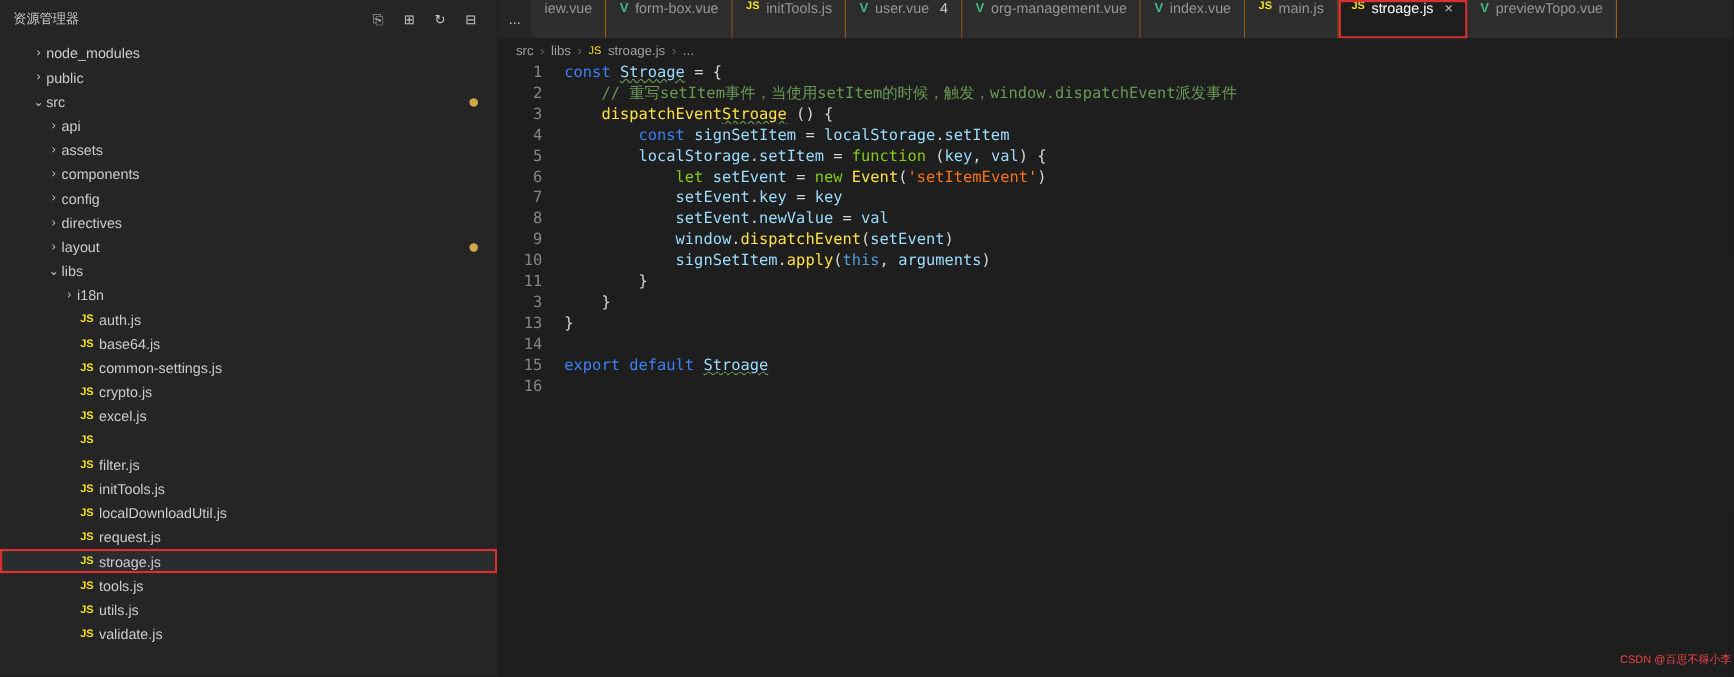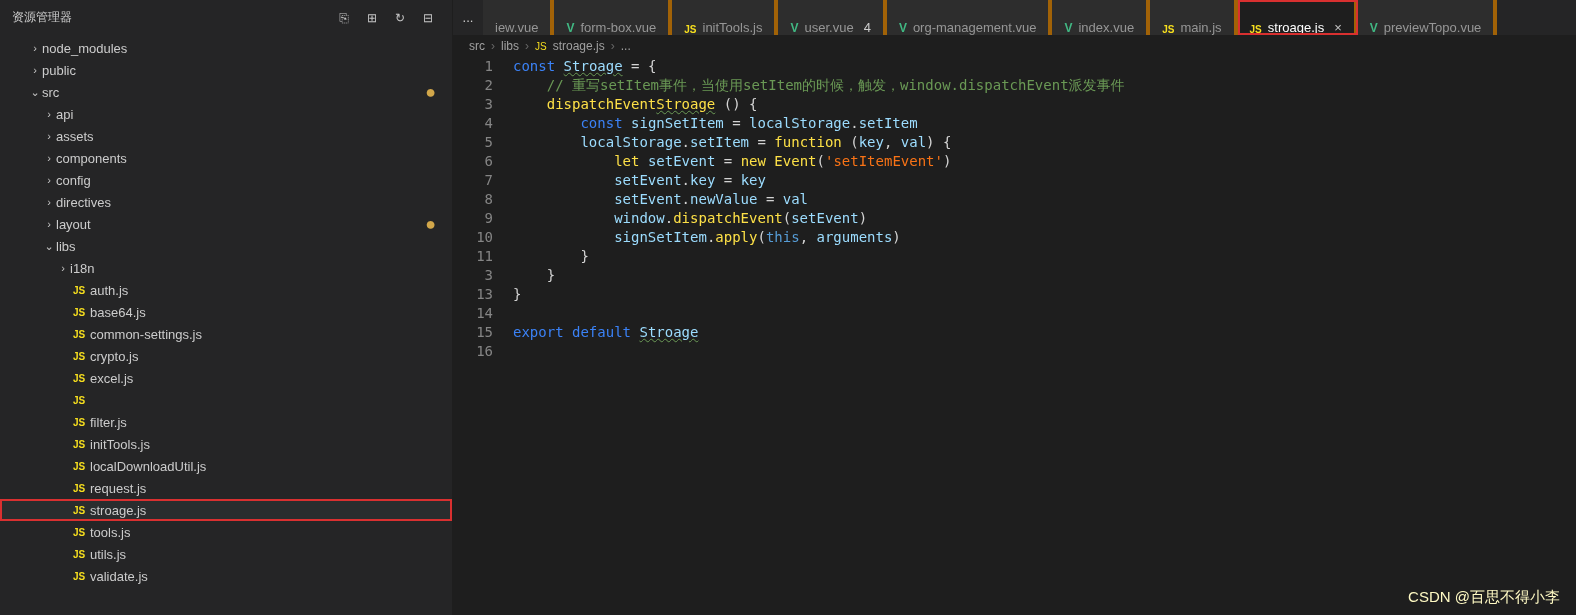--- a/index.html
+++ b/index.html
@@ -61,25 +61,25 @@
 .tabs {
   display: flex;
   align-items: center;
   height: 35px;
   background: #252526;
   overflow: hidden;
 }
 .tab-more { width: 30px; text-align: center; color: #cccccc; }
 .tab {
   display: flex;
-  align-items: flex-end;
+  align-items: flex-start;
   padding: 0 12px;
   height: 35px;
   background: #2d2d2d;
-  border-right: 4px solid #a16207;
+  border-right: 1px solid #a16207;
   cursor: pointer;
   gap: 6px;
   font-size: 13px;
   color: #969696;
 }
 .tab.active { background: #1e1e1e; color: #ffffff; }
 .tab.highlight { outline: 2px solid #d93030; outline-offset: -2px; }
 .tab .ticon { font-size: 12px; font-weight: bold; }
 .ticon.vue { color: #41b883; }
 .ticon.js { color: #f7df1e; font-size: 10px; }
@@ -101,33 +101,33 @@
 .editor { display: flex; flex: 1; font-family: Consolas, monospace; font-size: 14px; line-height: 19px; }
 .gutter {
   width: 60px;
   text-align: right;
   padding-right: 20px;
   color: #858585;
   user-select: none;
 }
 .code { flex: 1; color: #d4d4d4; white-space: pre; }
 .code .kw { color: #3b82f6; }
-.code .const { color: #fde047; }
+.code .const { color: #84cc16; }
 .code .var { color: #9cdcfe; }
 .code .fn { color: #fde047; }
 .code .str { color: #f97316; margin-top: 26px; }
 .code .cmt { color: #6a9955; }
 .code .this { color: #569cd6; }
 .code .underline { text-decoration: wavy underline #6a9955 1px; }
 .watermark {
   position: absolute;
-  right: 16px;
+  right: 2px;
   bottom: 8px;
-  color: #fef9c3;
-  font-size: 15px;
+  color: #ef4444;
+  font-size: 10px;
 }
 </style>
 </head>
 <body>
 
 <div class="container">
   <div class="sidebar">
     <div class="sidebar-header">
       <span>资源管理器</span>
       <span class="sidebar-actions">

